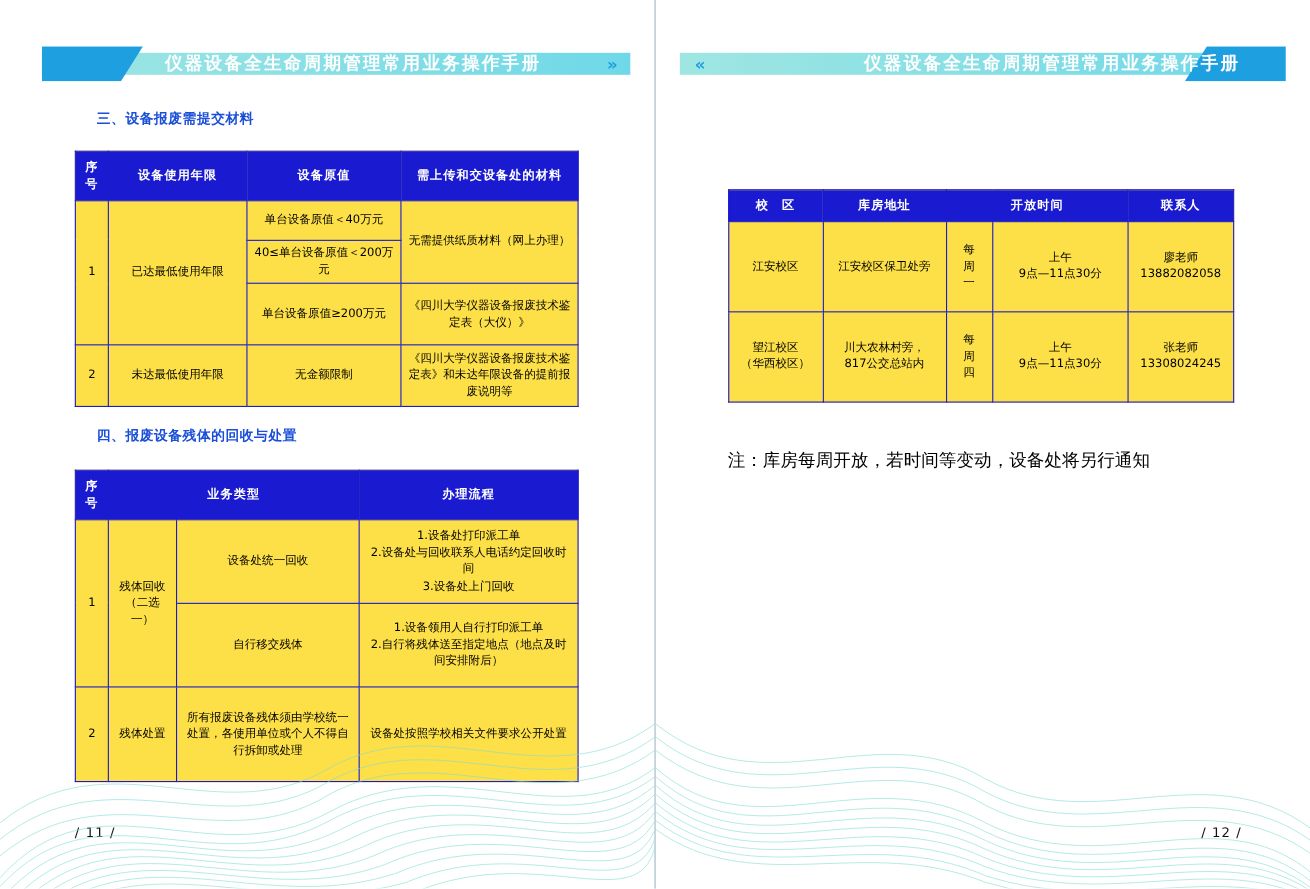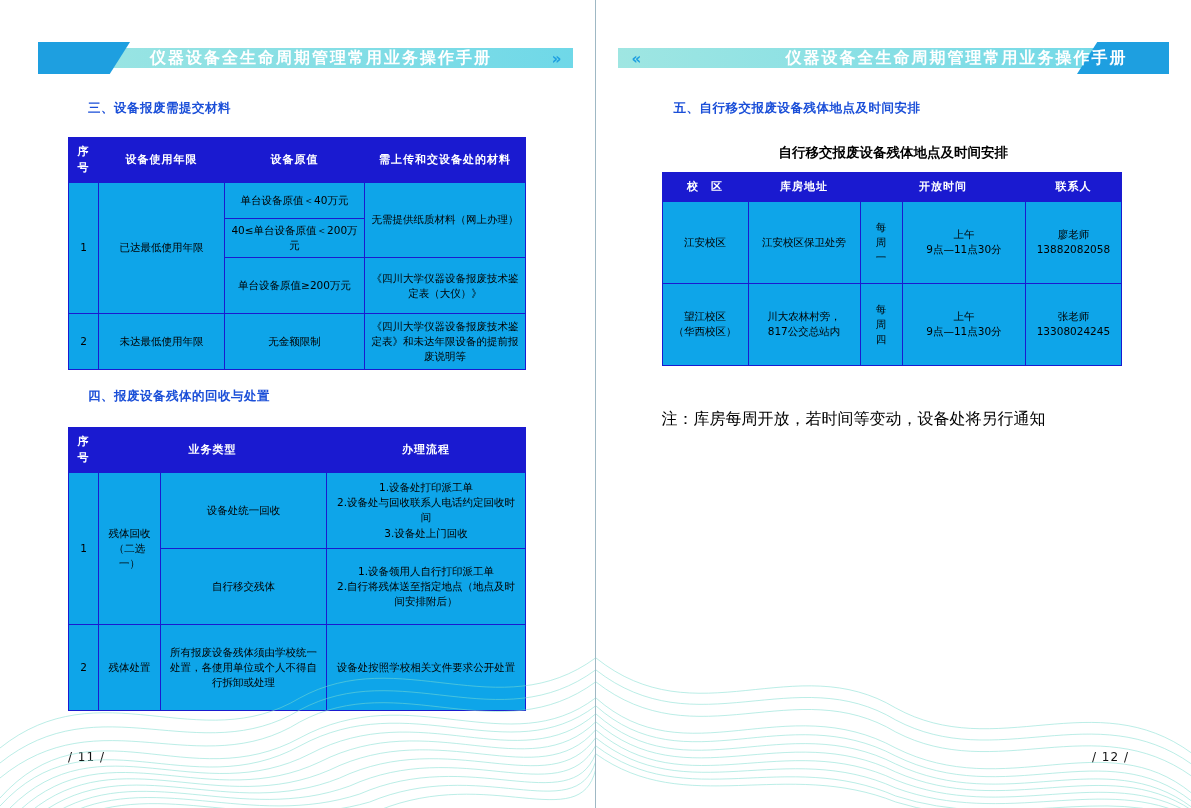--- a/index.html
+++ b/index.html
@@ -46,21 +46,21 @@
     letter-spacing: 0.5px; white-space: nowrap;
   }
   .center-title {
     position:absolute; width: 100%; text-align:center;
     font-size: 13.5px; font-weight: bold; color:#000;
   }
 
   
   table.doc {
     position: absolute; border-collapse: collapse;
-    font-size: 10.5px; color: #000; background: #0ea5e9;
+    font-size: 10.5px; color: #000; background: #fde047;
   }
   table.doc th, table.doc td {
     border: 1px solid #1a1ad0;
     text-align: center; vertical-align: middle;
     padding: 4px 5px; line-height: 1.45;
   }
   table.doc thead th {
     background: #1a1ad0; color: #ffffff; font-weight: bold;
     font-size: 11px; letter-spacing: 1px; padding: 6px 4px;
   }
@@ -182,23 +182,21 @@
 
   <div class="page page-right">
 
     <div class="header">
       <div class="band"></div>
       <div class="tab"></div>
       <div class="band-title">仪器设备全生命周期管理常用业务操作手册</div>
       <div class="chev">«</div>
     </div>
 
-    <div class="sec-title" style="left:78px; top:100px;">五、自行移交报废设备残体地点及时间安排</div>
-
-    <div class="center-title" style="top:144px;">自行移交报废设备残体地点及时间安排</div>
+
 
     <table class="doc" style="left:66px; top:172px; width:460px;">
       <thead>
         <tr>
           <th style="width:86px;">校　区</th>
           <th style="width:112px;">库房地址</th>
           <th style="width:152px;" colspan="2">开放时间</th>
           <th>联系人</th>
         </tr>
       </thead>

